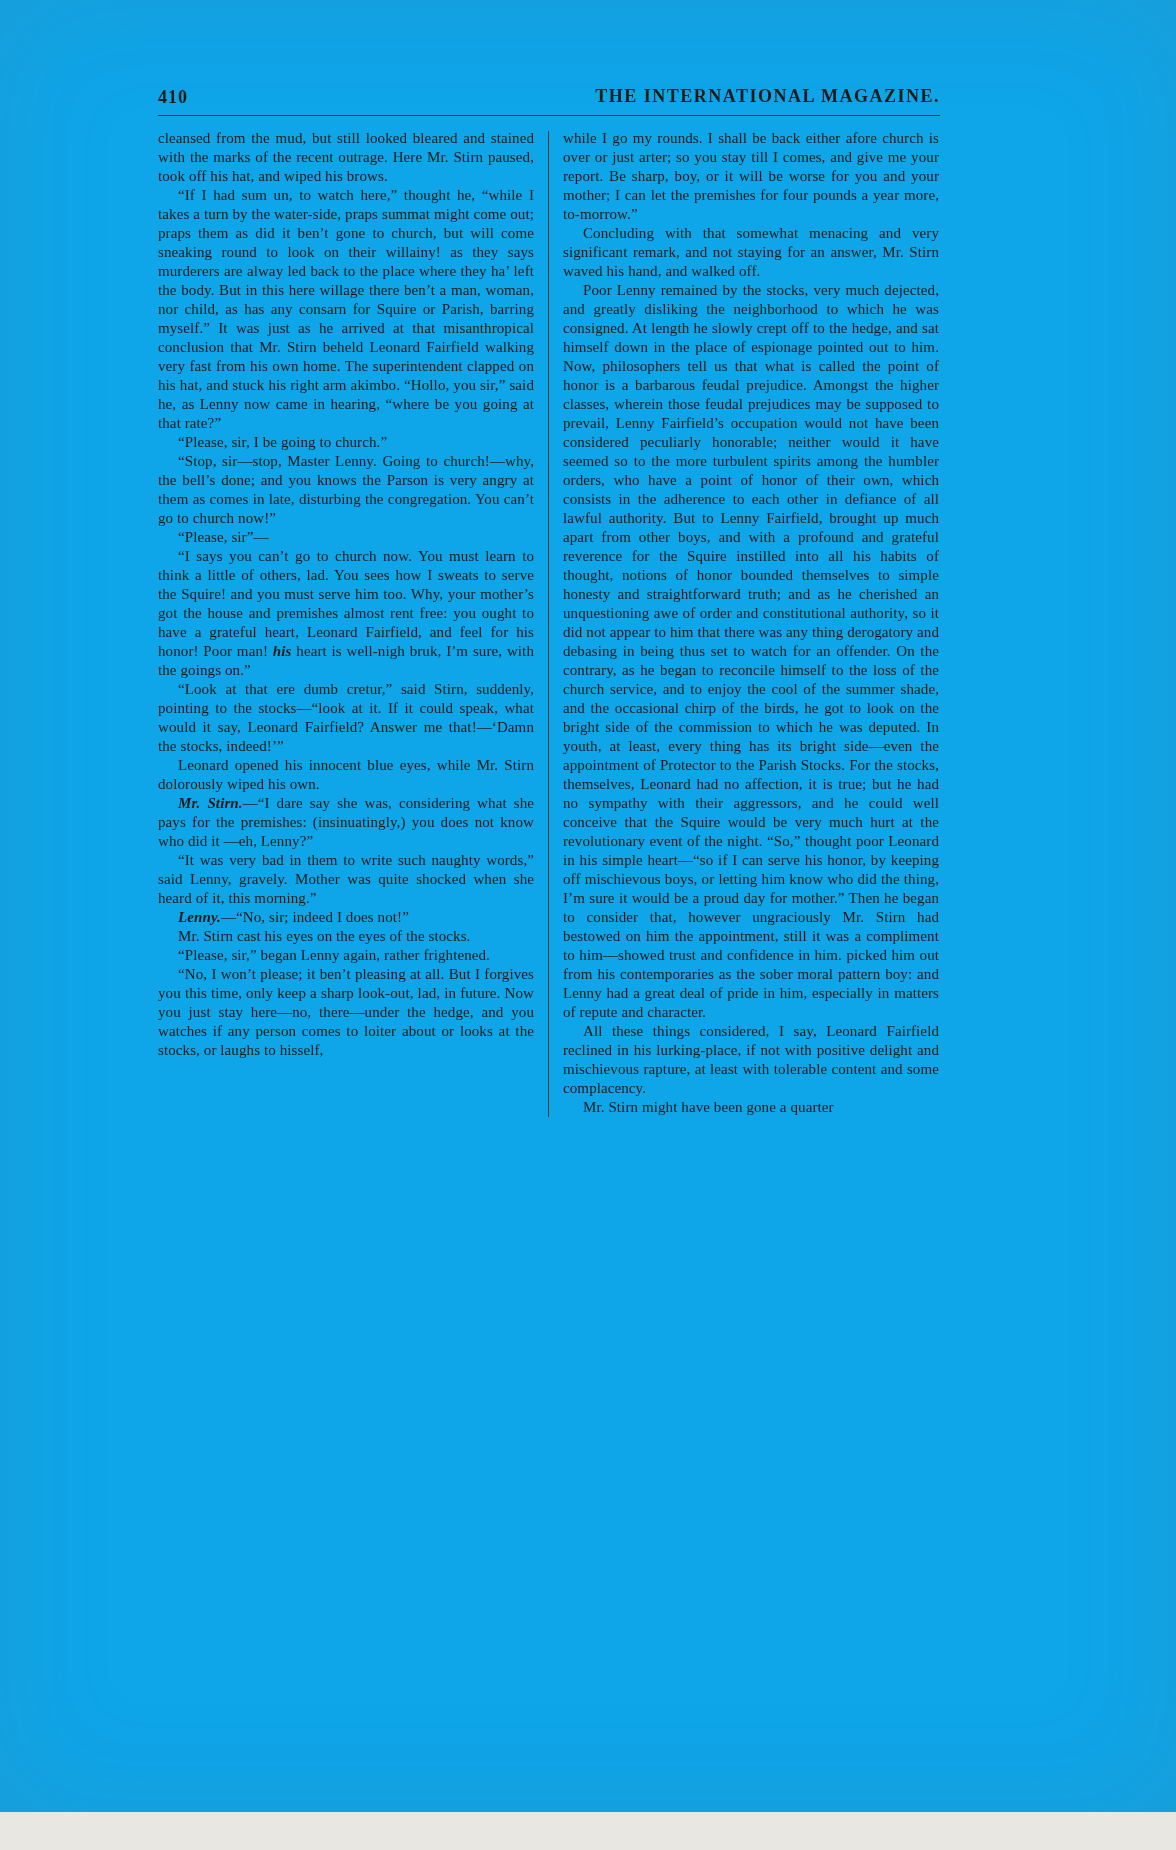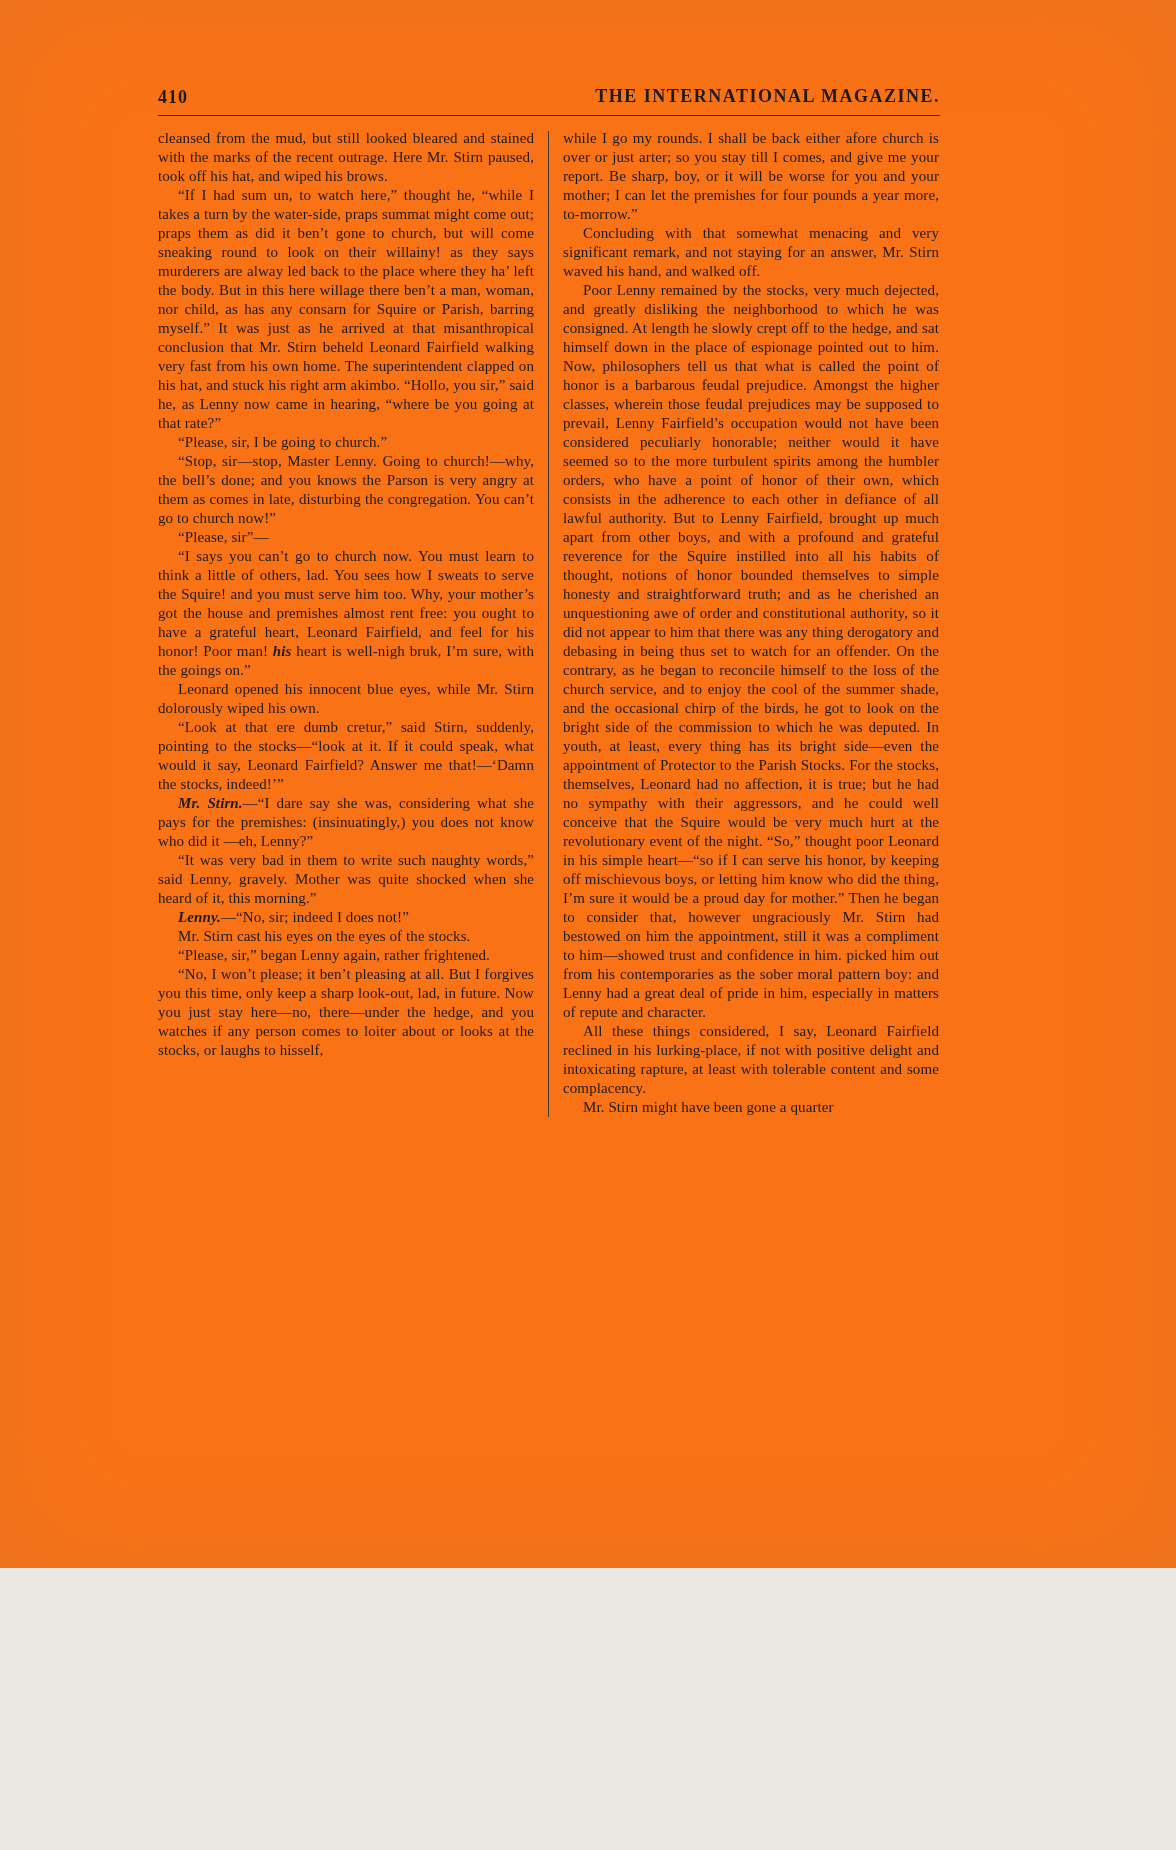--- a/index.html
+++ b/index.html
@@ -7,22 +7,22 @@
     padding: 0;
   }
   body {
     width: 1176px;
     height: 1850px;
     background: #e9e7e1;
   }
   .page {
     position: relative;
     width: 1176px;
-    height: 1568px;
-    background: #f97316;
+    height: 1812px;
+    background: #0ea5e9;
     color: #1d1b17;
     font-family: "Liberation Serif", "DejaVu Serif", serif;
     box-shadow: inset 0 0 120px rgba(120,110,90,0.12);
     overflow: hidden;
   }
   .content {
     position: absolute;
     left: 158px;
     top: 86px;
     width: 782px;
@@ -91,33 +91,33 @@
     <div class="header-rule"></div>
 
     <div class="columns">
       <div class="column">
           <p class="para"><span>cleansed from the mud, but still looked bleared and stained with the marks of the recent outrage.  Here Mr. Stirn paused, took off his hat, and wiped his brows.</span></p>
           <p class="para indent"><span>“If I had sum un, to watch here,” thought he, “while I takes a turn by the water-side, praps summat might come out; praps them as did it ben’t gone to church, but will come sneaking round to look on their willainy! as they says murderers are alway led back to the place where they ha’ left the body.  But in this here willage there ben’t a man, woman, nor child, as has any consarn for Squire or Parish, barring myself.”  It was just as he arrived at that misanthropical conclusion that Mr. Stirn beheld Leonard Fairfield walking very fast from his own home.  The superintendent clapped on his hat, and stuck his right arm akimbo.  “Hollo, you sir,” said he, as Lenny now came in hearing, “where be you going at that rate?”</span></p>
           <p class="para indent"><span>“Please, sir, I be going to church.”</span></p>
           <p class="para indent"><span>“Stop, sir—stop, Master Lenny.  Going to church!—why, the bell’s done; and you knows the Parson is very angry at them as comes in late, disturbing the congregation.  You can’t go to church now!”</span></p>
           <p class="para indent"><span>“Please, sir”—</span></p>
           <p class="para indent"><span>“I says you can’t go to church now.  You must learn to think a little of others, lad.  You sees how I sweats to serve the Squire! and you must serve him too.  Why, your mother’s got the house and premishes almost rent free: you ought to have a grateful heart, Leonard Fairfield, and feel for his honor!  Poor man! </span><span class="italic">his</span><span> heart is well-nigh bruk, I’m sure, with the goings on.”</span></p>
+          <p class="para indent"><span>“Look at that ere dumb cretur,” said Stirn, suddenly, pointing to the stocks—“look at it. If it could speak, what would it say, Leonard Fairfield?  Answer me that!—‘Damn the stocks, indeed!’”</span></p>
           <p class="para indent"><span>Leonard opened his innocent blue eyes, while Mr. Stirn dolorously wiped his own.</span></p>
-          <p class="para indent"><span>“Look at that ere dumb cretur,” said Stirn, suddenly, pointing to the stocks—“look at it. If it could speak, what would it say, Leonard Fairfield?  Answer me that!—‘Damn the stocks, indeed!’”</span></p>
           <p class="para indent"><span class="italic">Mr. Stirn.</span><span>—“I dare say she was, considering what she pays for the premishes: (insinuatingly,) you does not know who did it —eh, Lenny?”</span></p>
           <p class="para indent"><span>“It was very bad in them to write such naughty words,” said Lenny, gravely.  Mother was quite shocked when she heard of it, this morning.”</span></p>
           <p class="para indent"><span class="italic">Lenny.</span><span>—“No, sir; indeed I does not!”</span></p>
           <p class="para indent"><span>Mr. Stirn cast his eyes on the eyes of the stocks.</span></p>
           <p class="para indent"><span>“Please, sir,” began Lenny again, rather frightened.</span></p>
           <p class="para indent"><span>“No, I won’t please; it ben’t pleasing at all. But I forgives you this time, only keep a sharp look-out, lad, in future.  Now you just stay here—no, there—under the hedge, and you watches if any person comes to loiter about or looks at the stocks, or laughs to hisself,</span></p>
         </div>
       <div class="column-divider"></div>
       <div class="column">
           <p class="para"><span>while I go my rounds.  I shall be back either afore church is over or just arter; so you stay till I comes, and give me your report.  Be sharp, boy, or it will be worse for you and your mother; I can let the premishes for four pounds a year more, to-morrow.”</span></p>
           <p class="para indent"><span>Concluding with that somewhat menacing and very significant remark, and not staying for an answer, Mr. Stirn waved his hand, and walked off.</span></p>
           <p class="para indent"><span>Poor Lenny remained by the stocks, very much dejected, and greatly disliking the neighborhood to which he was consigned.  At length he slowly crept off to the hedge, and sat himself down in the place of espionage pointed out to him.  Now, philosophers tell us that what is called the point of honor is a barbarous feudal prejudice.  Amongst the higher classes, wherein those feudal prejudices may be supposed to prevail, Lenny Fairfield’s occupation would not have been considered peculiarly honorable; neither would it have seemed so to the more turbulent spirits among the humbler orders, who have a point of honor of their own, which consists in the adherence to each other in defiance of all lawful authority.  But to Lenny Fairfield, brought up much apart from other boys, and with a profound and grateful reverence for the Squire instilled into all his habits of thought, notions of honor bounded themselves to simple honesty and straightforward truth; and as he cherished an unquestioning awe of order and constitutional authority, so it did not appear to him that there was any thing derogatory and debasing in being thus set to watch for an offender. On the contrary, as he began to reconcile himself to the loss of the church service, and to enjoy the cool of the summer shade, and the occasional chirp of the birds, he got to look on the bright side of the commission to which he was deputed.  In youth, at least, every thing has its bright side—even the appointment of Protector to the Parish Stocks.  For the stocks, themselves, Leonard had no affection, it is true; but he had no sympathy with their aggressors, and he could well conceive that the Squire would be very much hurt at the revolutionary event of the night.  “So,” thought poor Leonard in his simple heart—“so if I can serve his honor, by keeping off mischievous boys, or letting him know who did the thing, I’m sure it would be a proud day for mother.”  Then he began to consider that, however ungraciously Mr. Stirn had bestowed on him the appointment, still it was a compliment to him—showed trust and confidence in him. picked him out from his contemporaries as the sober moral pattern boy: and Lenny had a great deal of pride in him, especially in matters of repute and character.</span></p>
-          <p class="para indent"><span>All these things considered, I say, Leonard Fairfield reclined in his lurking-place, if not with positive delight and intoxicating rapture, at least with tolerable content and some complacency.</span></p>
+          <p class="para indent"><span>All these things considered, I say, Leonard Fairfield reclined in his lurking-place, if not with positive delight and mischievous rapture, at least with tolerable content and some complacency.</span></p>
           <p class="para indent"><span>Mr. Stirn might have been gone a quarter</span></p>
         </div>
     </div>
 
   </div>
 </div>
 
 </body></html>

